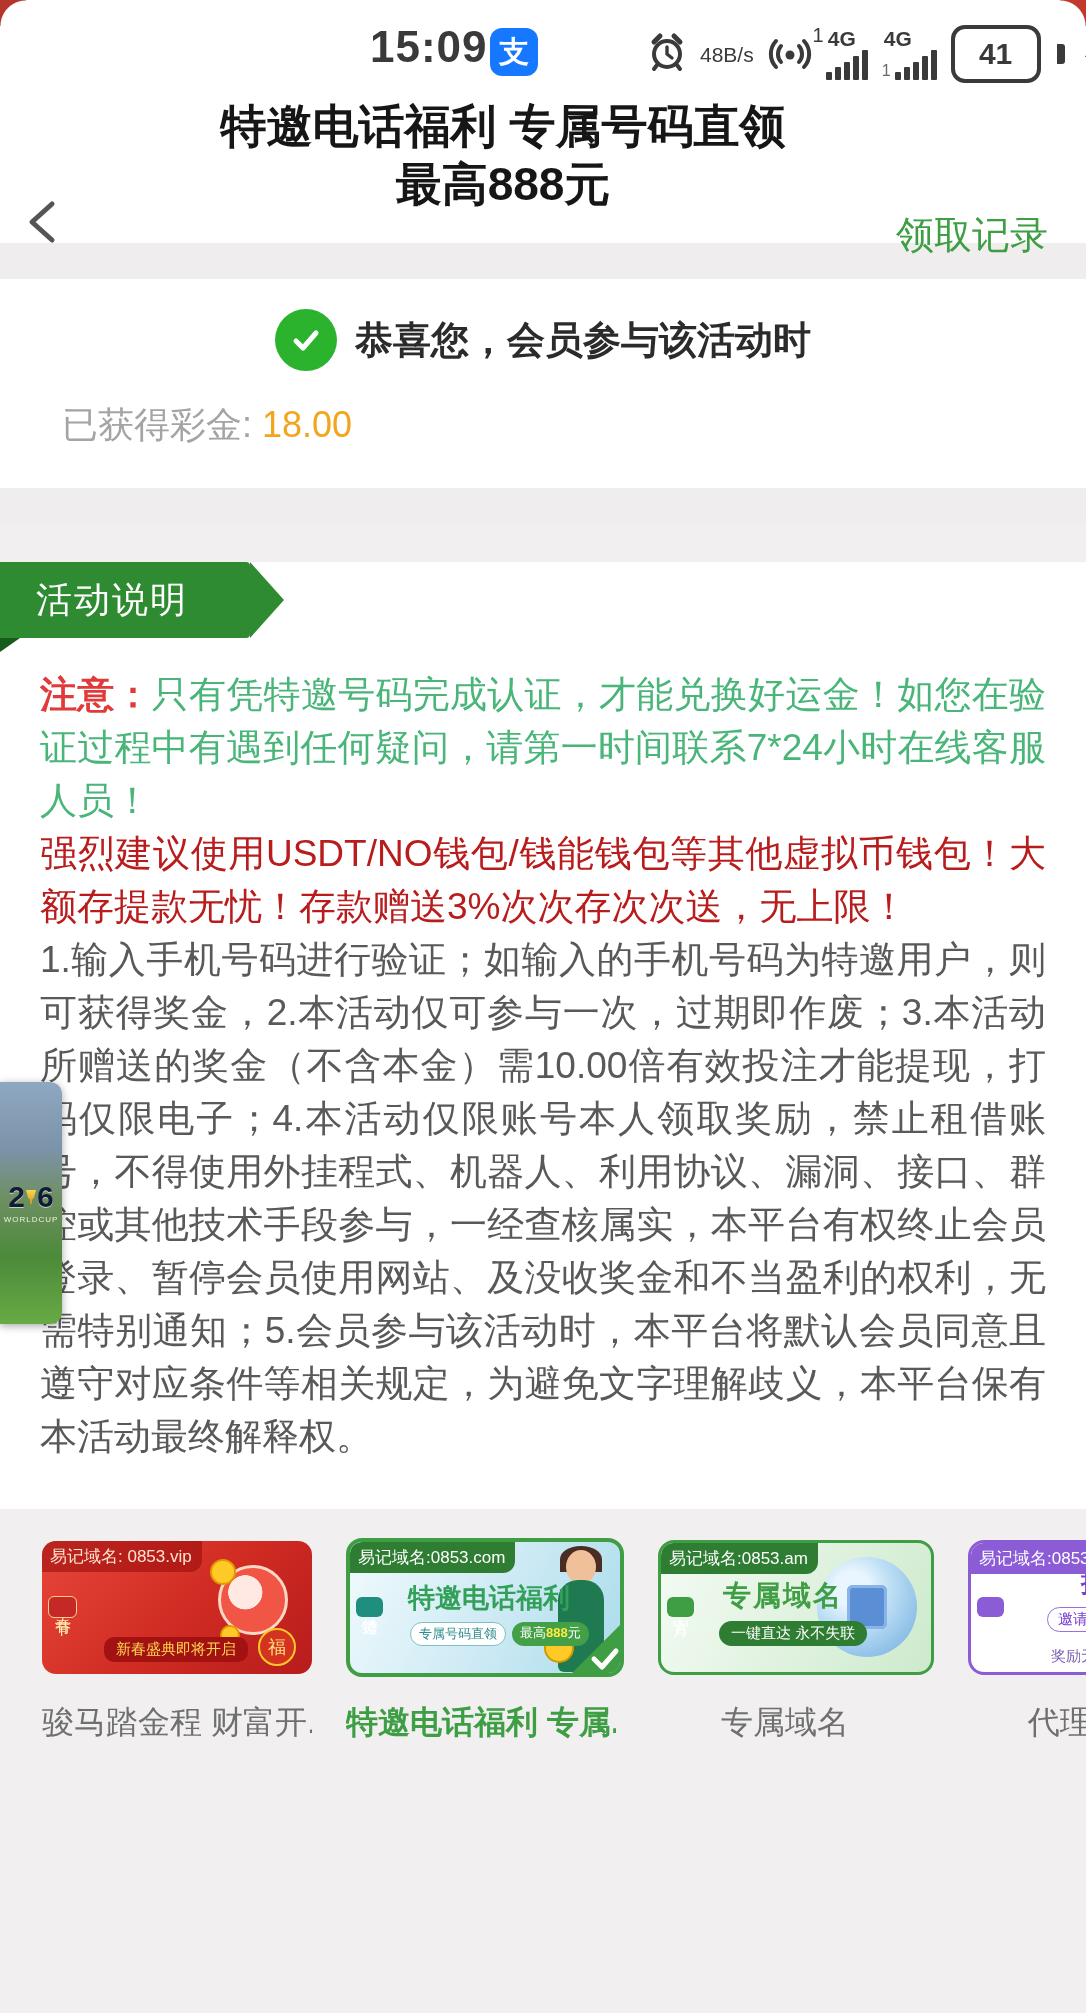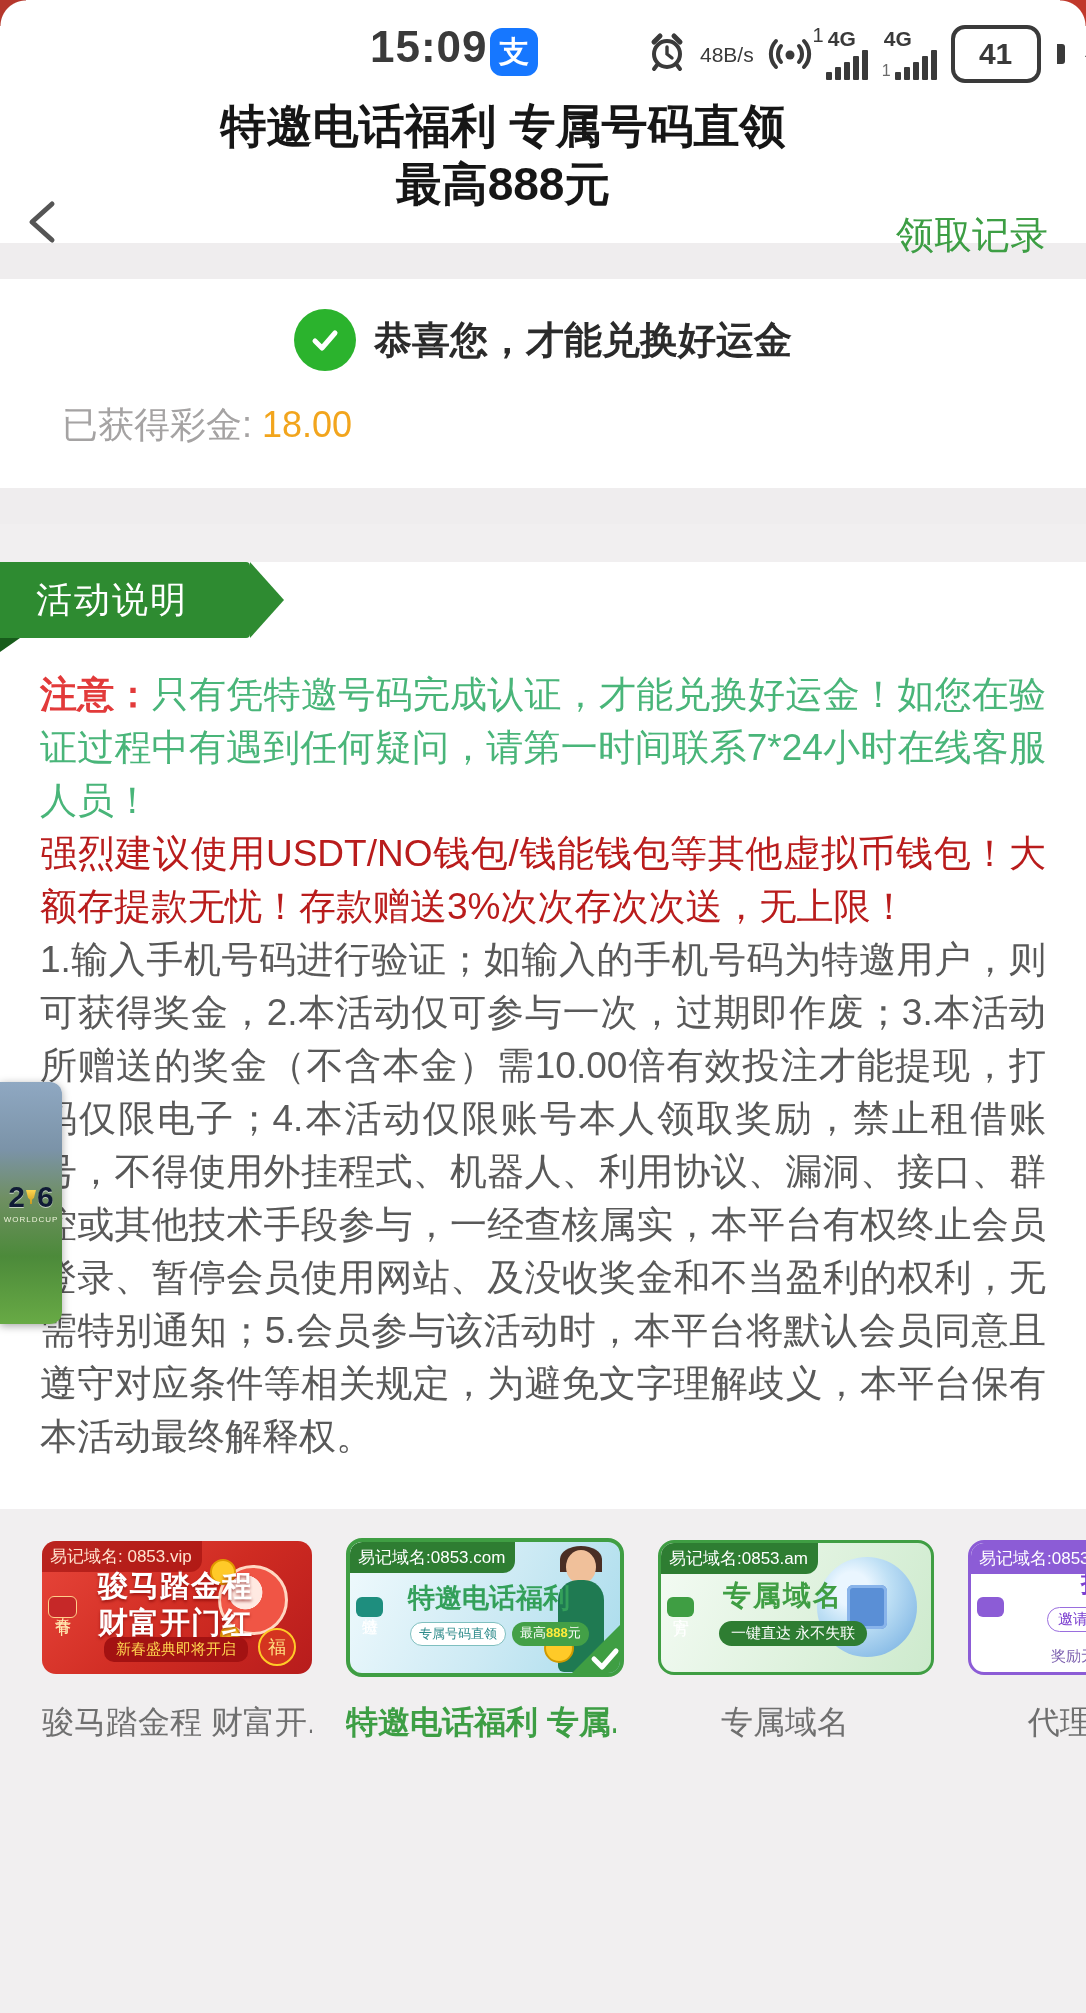--- a/index.html
+++ b/index.html
@@ -234,21 +234,21 @@
 
   <div class="gap"></div>
 
   <div class="success-card">
     <div class="check-row">
       <span class="check-circle">
         <svg width="38" height="38" viewBox="0 0 38 38">
           <path d="M9 20 L16 27 L29 12" fill="none" stroke="#fff" stroke-width="5" stroke-linecap="round" stroke-linejoin="round"></path>
         </svg>
       </span>
-      <span class="success-text">恭喜您，才能兑换好运金</span>
+      <span class="success-text">恭喜您，会员参与该活动时</span>
     </div>
     <div class="bonus-row">
       <span>已获得彩金:</span><span class="bonus-amt">18.00</span>
     </div>
   </div>
 
   <div class="gap"></div>
 
   <div class="activity-card">
     <div class="ribbon">
@@ -268,24 +268,20 @@
       <span>6</span>
     </div>
     <div class="fa-sub">WORLDCUP</div>
   </div>
 
   <div class="banner-row">
 
     <div class="banner b1">
       <span class="dom-tag">易记域名: 0853.vip</span>
       <span class="side-tag">春节</span>
-      <div class="b1-title">
-        <div>骏马踏金程</div>
-        <div>财富开门红</div>
-      </div>
       <span class="b1-sub">新春盛典即将开启</span>
       <div class="b1-horse">
         <span class="head"></span>
         <span class="coin" style="left:0;top:0;"></span>
         <span class="coin" style="left:10px;bottom:14px;width:16px;height:16px;"></span>
       </div>
       <span class="b1-fu">福</span>
     </div>
 
     <div class="banner b2">

